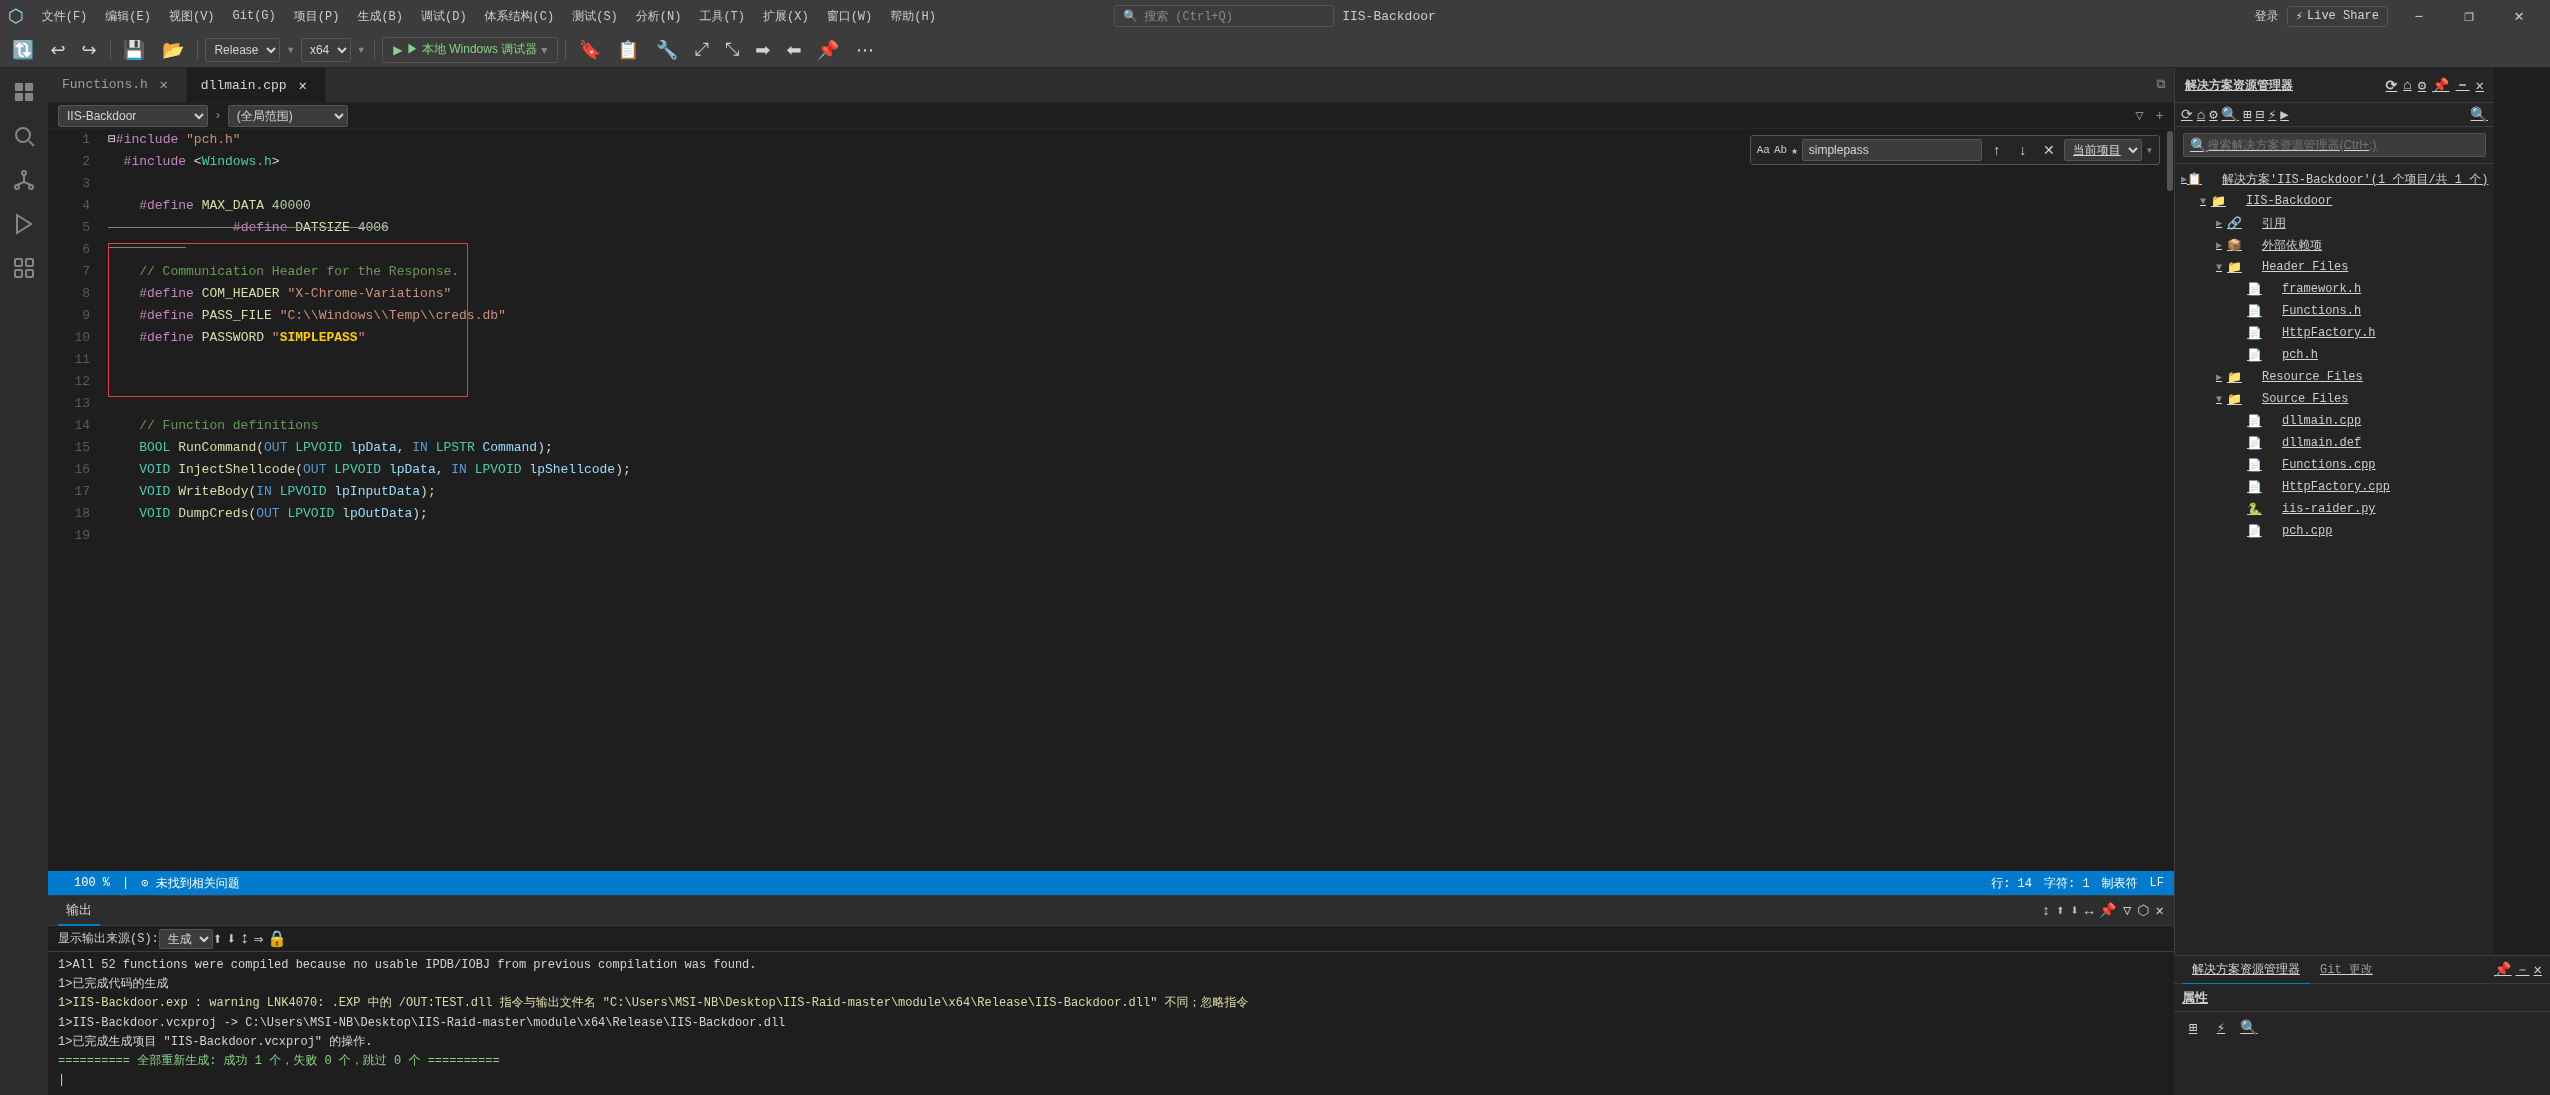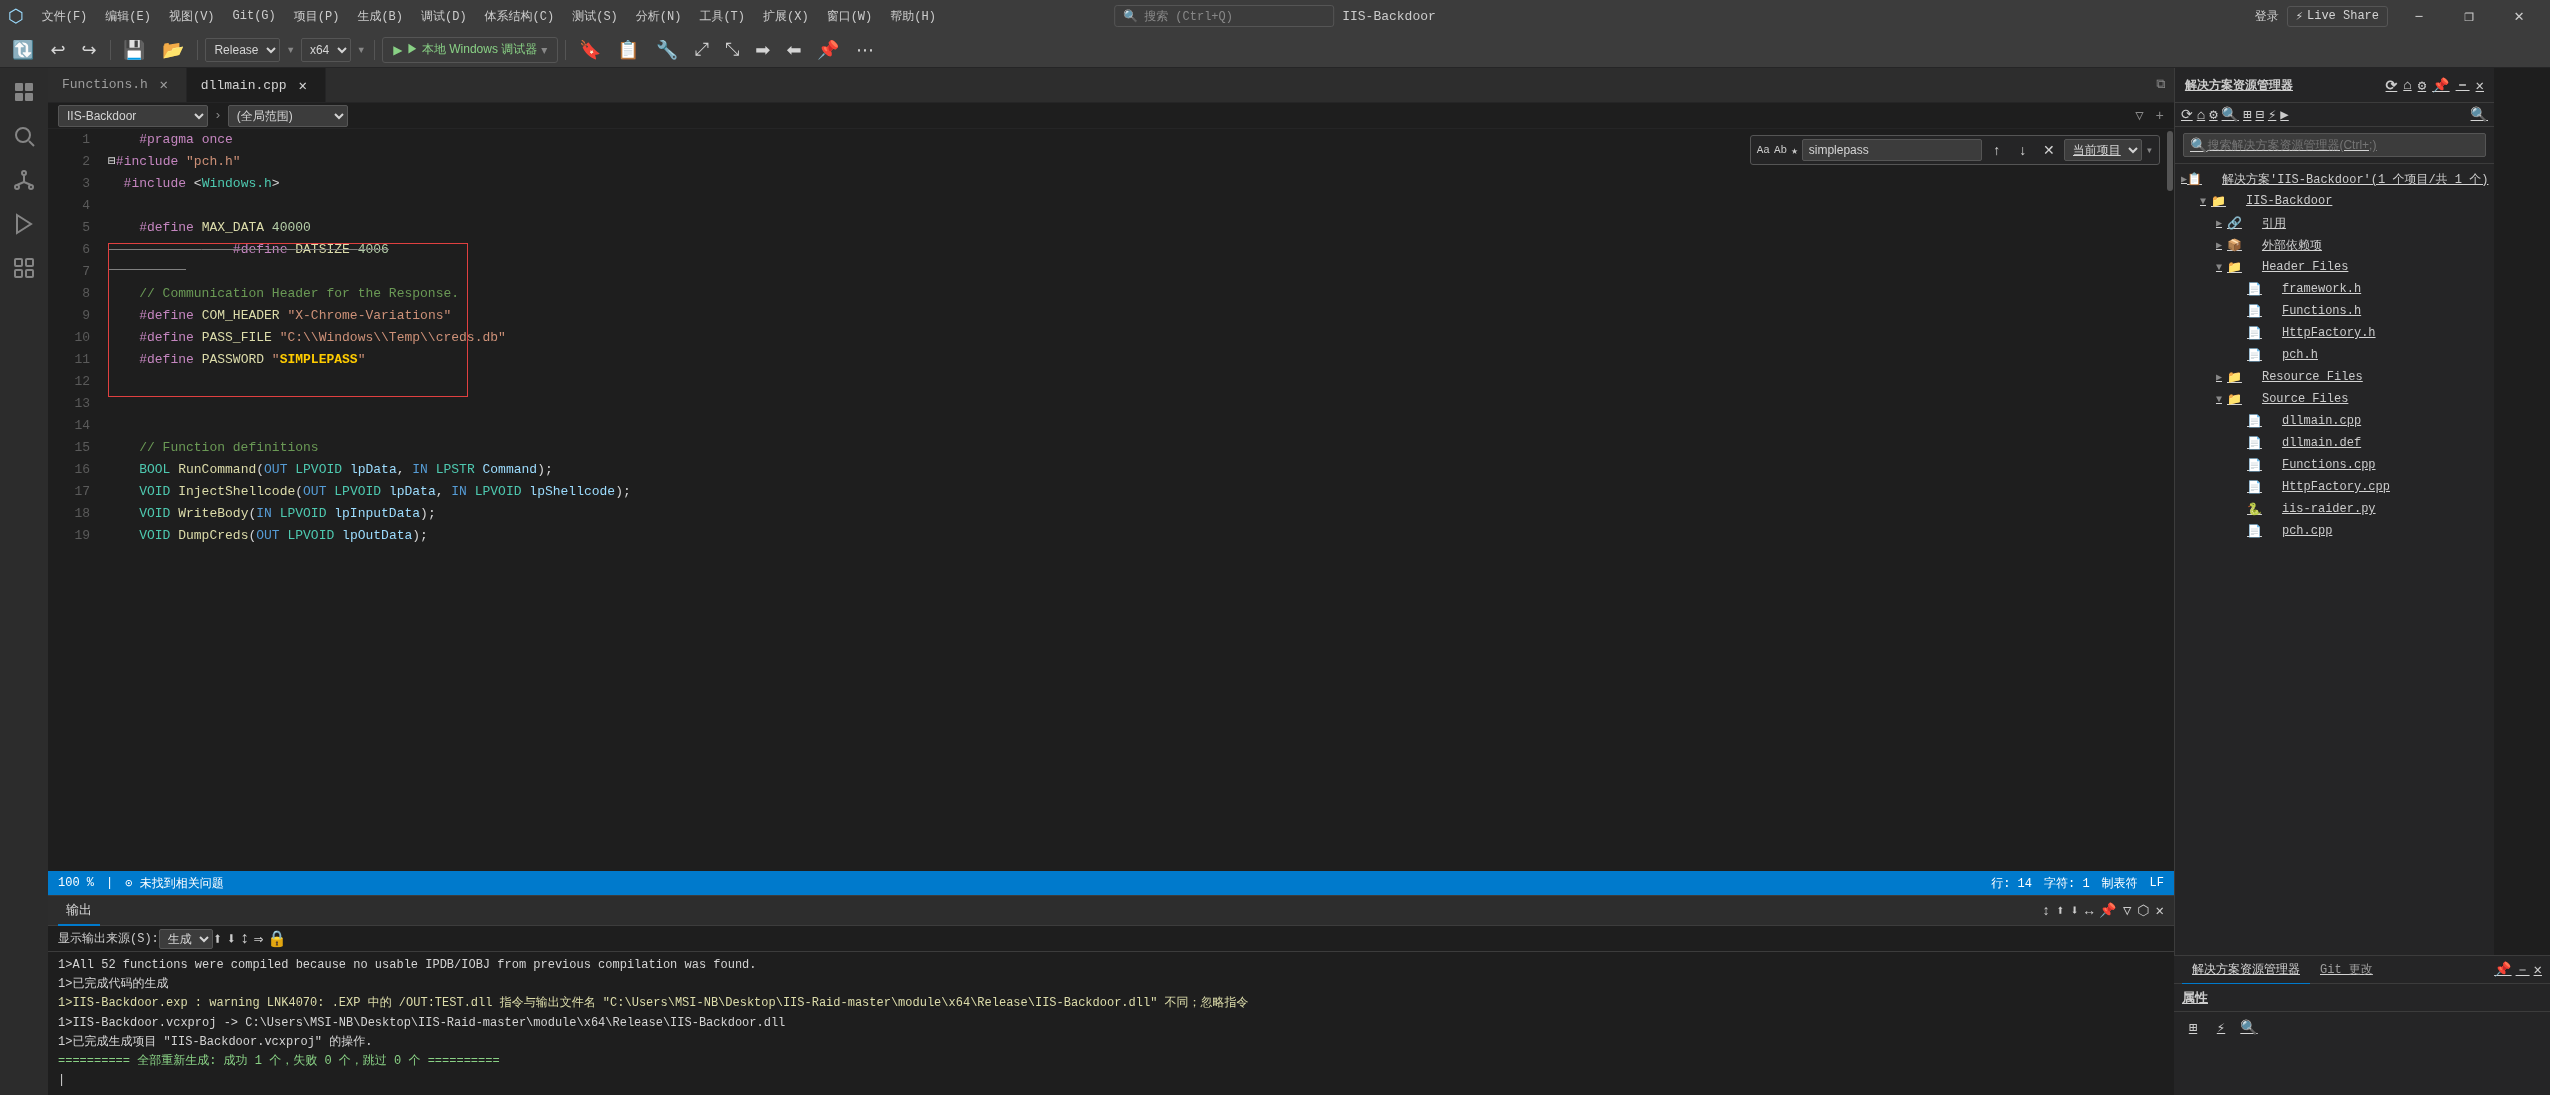--- a/index.html
+++ b/index.html
@@ -406,20 +406,21 @@
       justify-content: space-between;
       padding: 0 10px;
       flex-shrink: 0;
     }
     .status-left, .status-right {
       display: flex;
       align-items: center;
       gap: 12px;
       font-size: 12px;
       color: #fff;
+      margin-left: 16px;
     }
 
     
     .output-panel {
       height: 200px;
       background: #1e1e1e;
       border-top: 1px solid #3c3c3c;
       display: flex;
       flex-direction: column;
       flex-shrink: 0;
@@ -775,23 +776,20 @@
         <div>17</div>
         <div>18</div>
         <div>19</div>
       </div>
 
       <div class="code-content">
 
         <div class="highlight-box"></div>
 
         <div class="code-line">
-          <span class="c-preprocessor">    #pragma </span><span style="color:#c586c0;">once</span>
-        </div>
-        <div class="code-line">
           <span style="color:#d4d4d4;">⊟</span><span class="c-preprocessor">#include </span><span class="c-string">"pch.h"</span>
         </div>
         <div class="code-line">
           <span>  </span><span class="c-preprocessor">#include </span><span style="color:#d4d4d4;">&lt;</span><span class="c-type">Windows.h</span><span style="color:#d4d4d4;">&gt;</span>
         </div>
         <div class="code-line">&nbsp;</div>
         <div class="code-line">
           <span class="c-preprocessor">    #define </span><span class="c-macro">MAX_DATA </span><span class="c-number">40000</span>
         </div>
         <div class="code-line">

